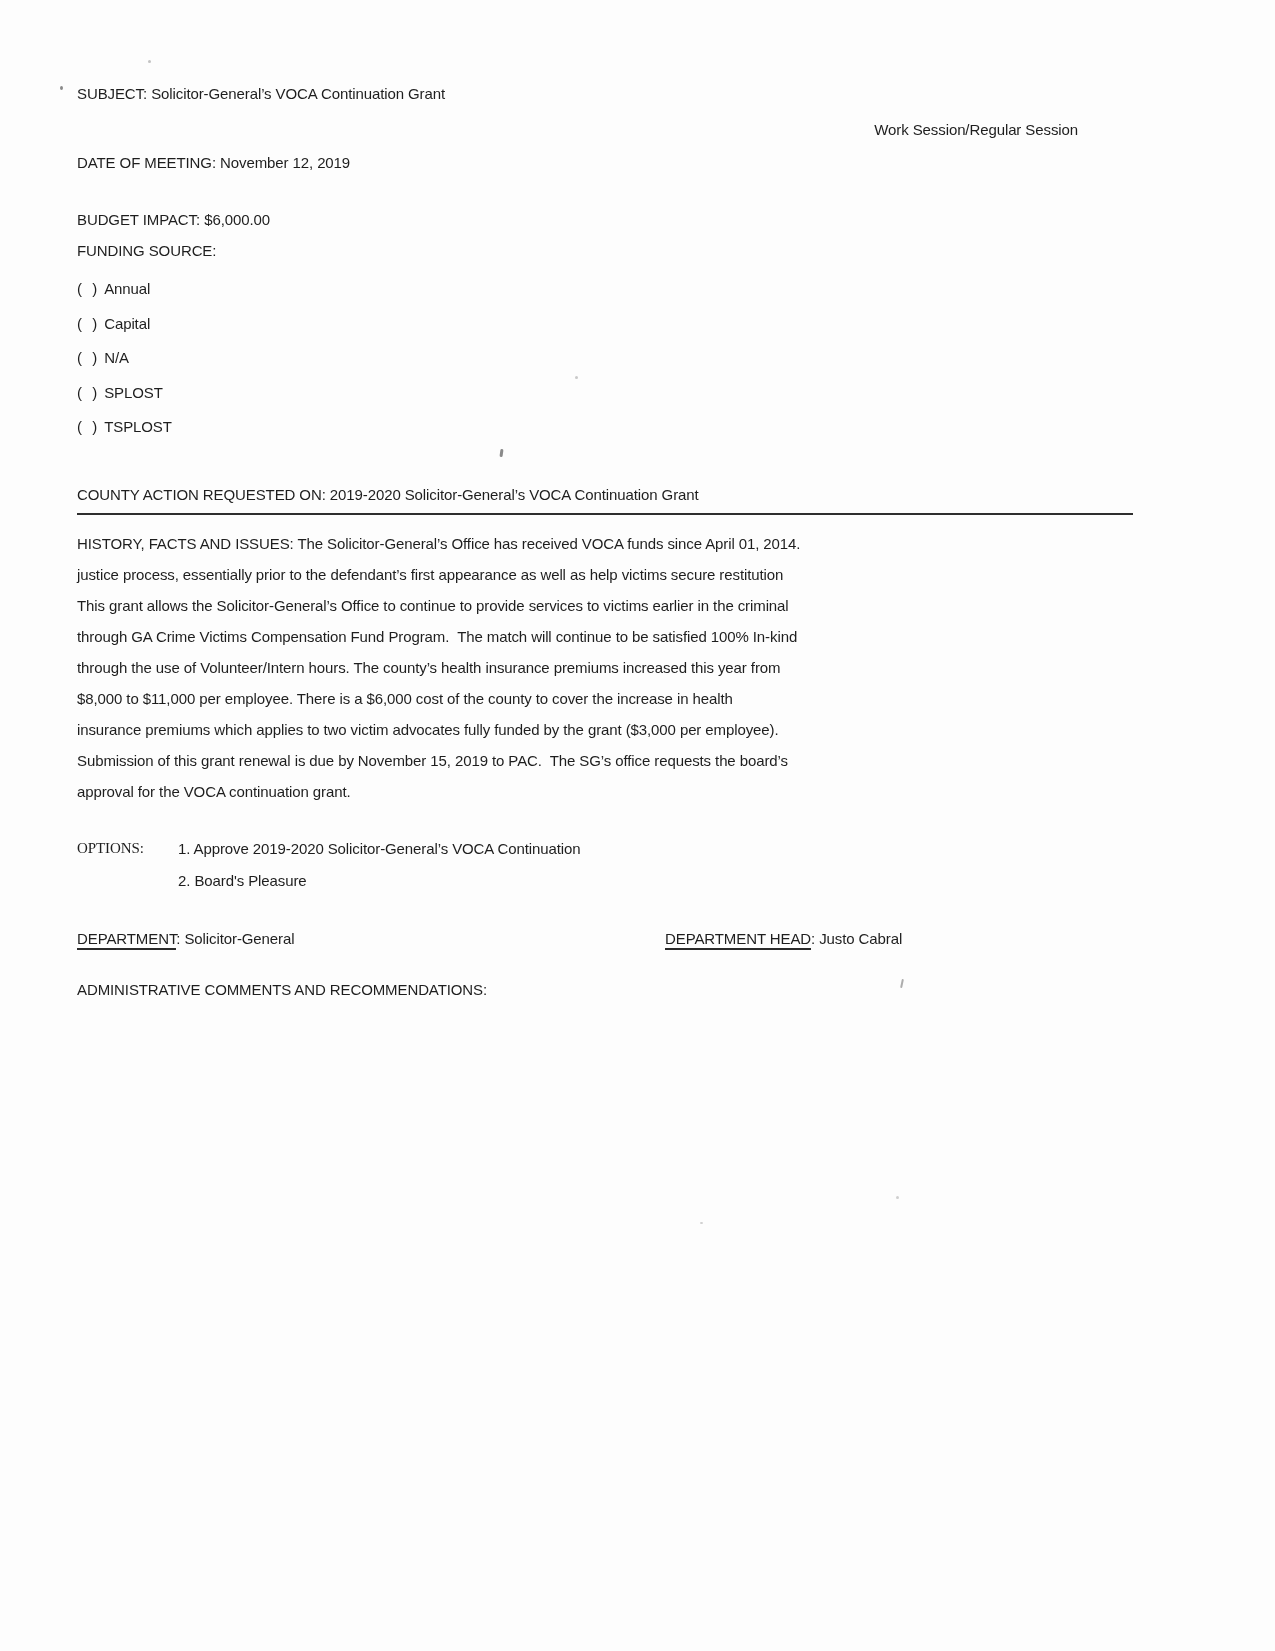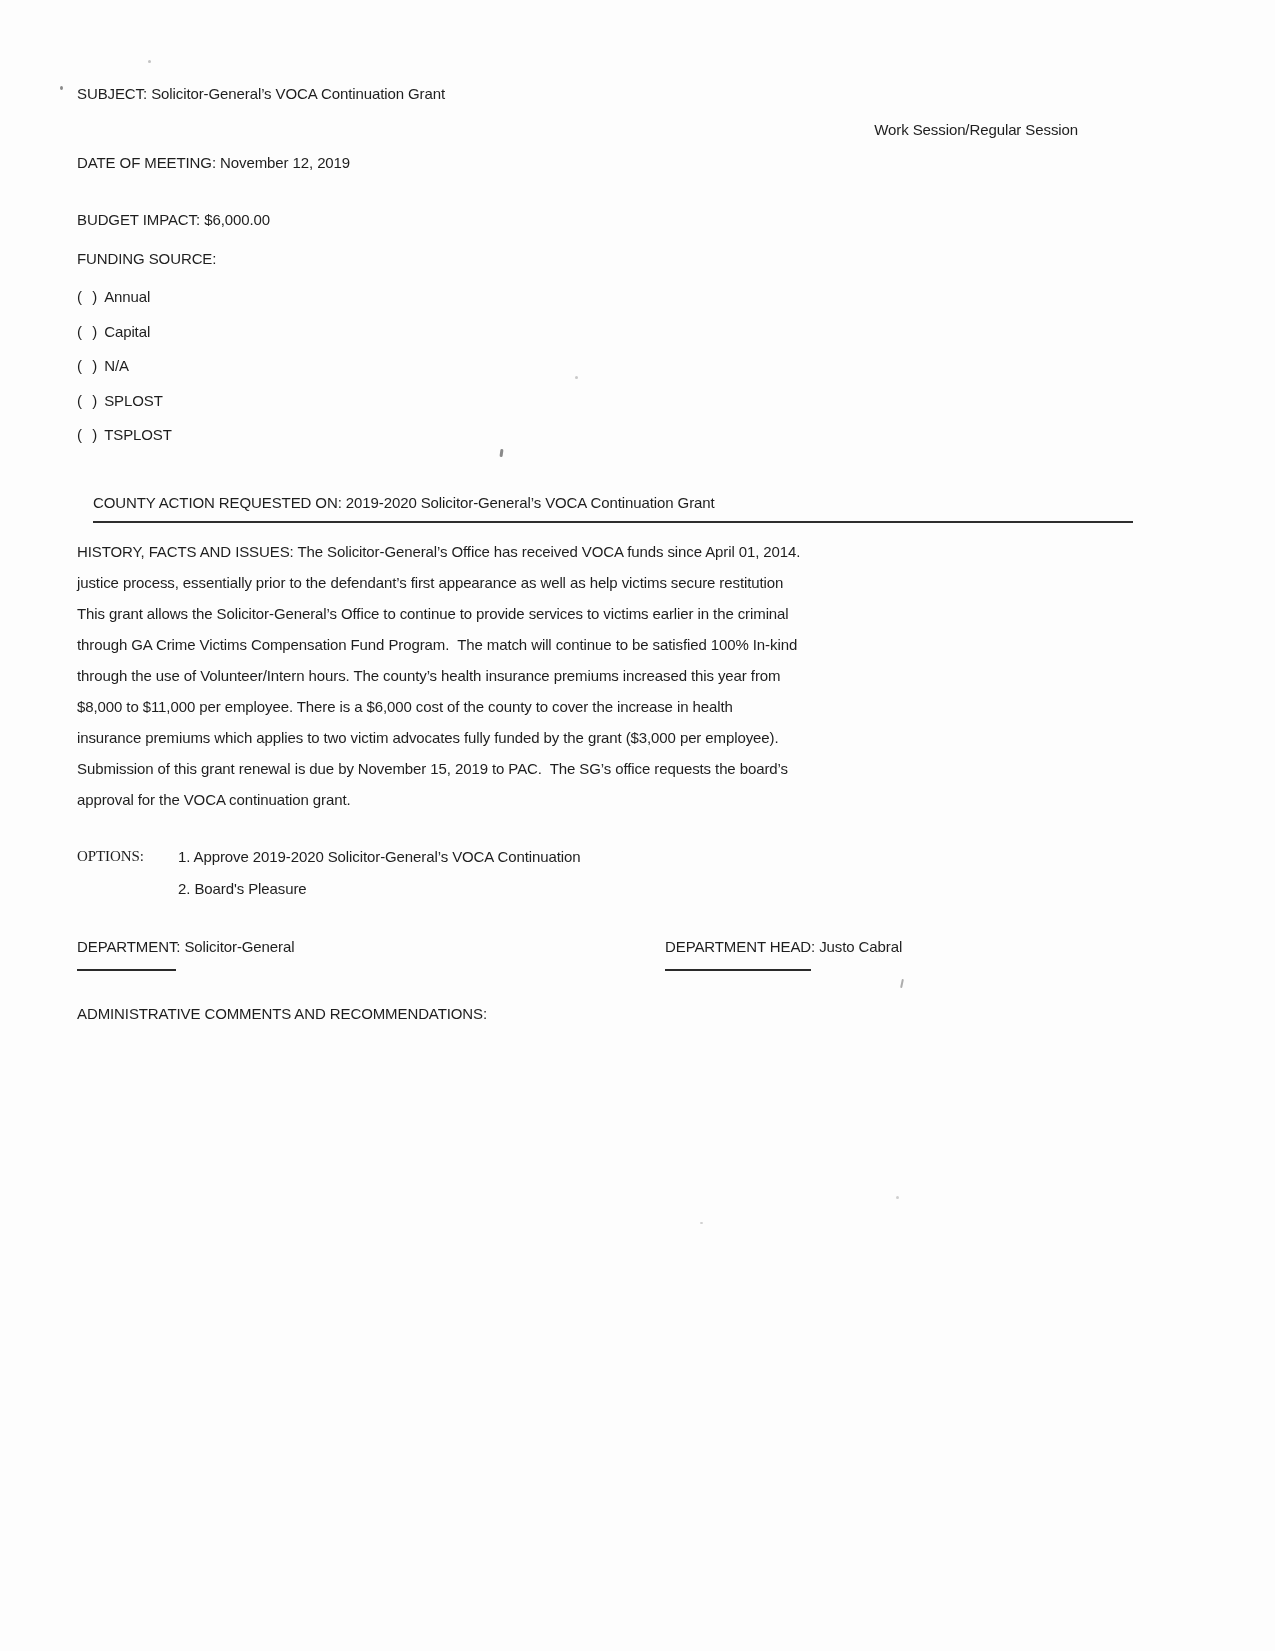--- a/index.html
+++ b/index.html
@@ -30,41 +30,40 @@
     letter-spacing: -0.1px;
   }
   .subject-line { margin-top: 18px; }
   .session-line {
     margin-top: 5px;
     text-align: right;
     padding-right: 55px;
   }
   .date-line { margin-top: 2px; }
   .budget-line { margin-top: 26px; }
-  .funding-label { margin-top: 8px; }
+  .funding-label { margin-top: 0; }
   .funding-options { margin-top: 6px; }
   .funding-option { line-height: 34.5px; }
   .funding-option .box { letter-spacing: 3px; }
   .funding-option .opt-label { margin-left: 4px; }
   .county-action {
     margin-top: 34px;
     border-bottom: 2px solid #2e2e2e;
     padding-bottom: 3px;
-    margin-left: 16px;
   }
   .history { margin-top: 13px; }
   .options-block { margin-top: 26px; }
   .options-row { display: flex; }
   .options-row .options-label { width: 101px; flex: 0 0 auto; font-family: Liberation Serif, serif; }
   .option-line2 { padding-left: 101px; line-height: 33px; }
   .recommended-line { margin-top: 22px; }
   .dept-row { display: flex; margin-top: 26px; }
   .dept-left { width: 588px; flex: 0 0 auto; }
-  .uline { border-bottom: 2px solid #2a2a2a; padding-bottom: 14px; }
-  .admin-line { margin-top: 36px; }
+  .uline { border-bottom: 2px solid #2a2a2a; padding-bottom: 1px; }
+  .admin-line { margin-top: 20px; }
   .speck {
     position: absolute;
     background: #8a8a8a;
     border-radius: 50%;
   }
   .speck.s1 { left: 60px; top: 86px; width: 3px; height: 4px; }
   .speck.s2 { left: 148px; top: 60px; width: 3px; height: 3px; opacity: .5; }
   .speck.s3 { left: 500px; top: 449px; width: 3px; height: 8px; border-radius: 2px; transform: rotate(8deg); }
   .speck.s4 { left: 575px; top: 376px; width: 3px; height: 3px; opacity: .45; }
   .speck.s5 { left: 901px; top: 979px; width: 2px; height: 9px; border-radius: 1px; transform: rotate(12deg); opacity: .7; }

